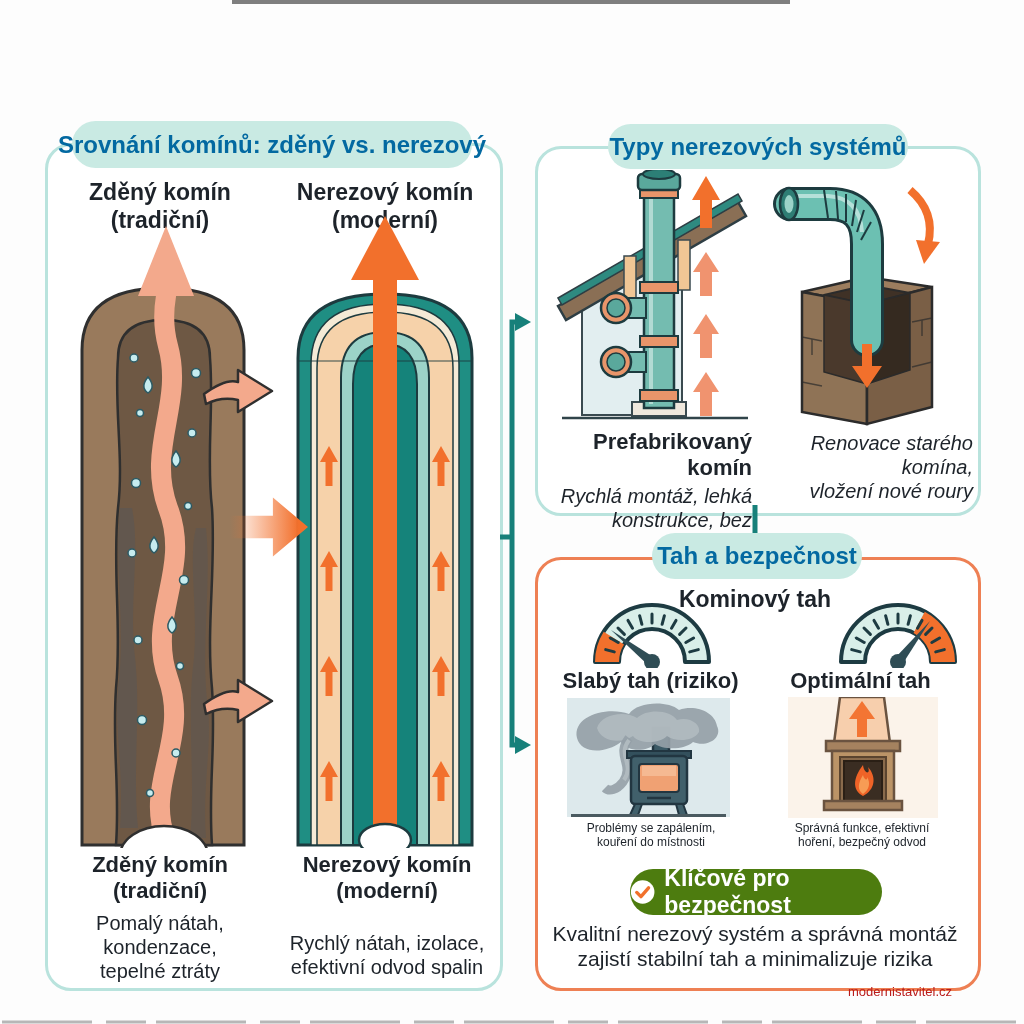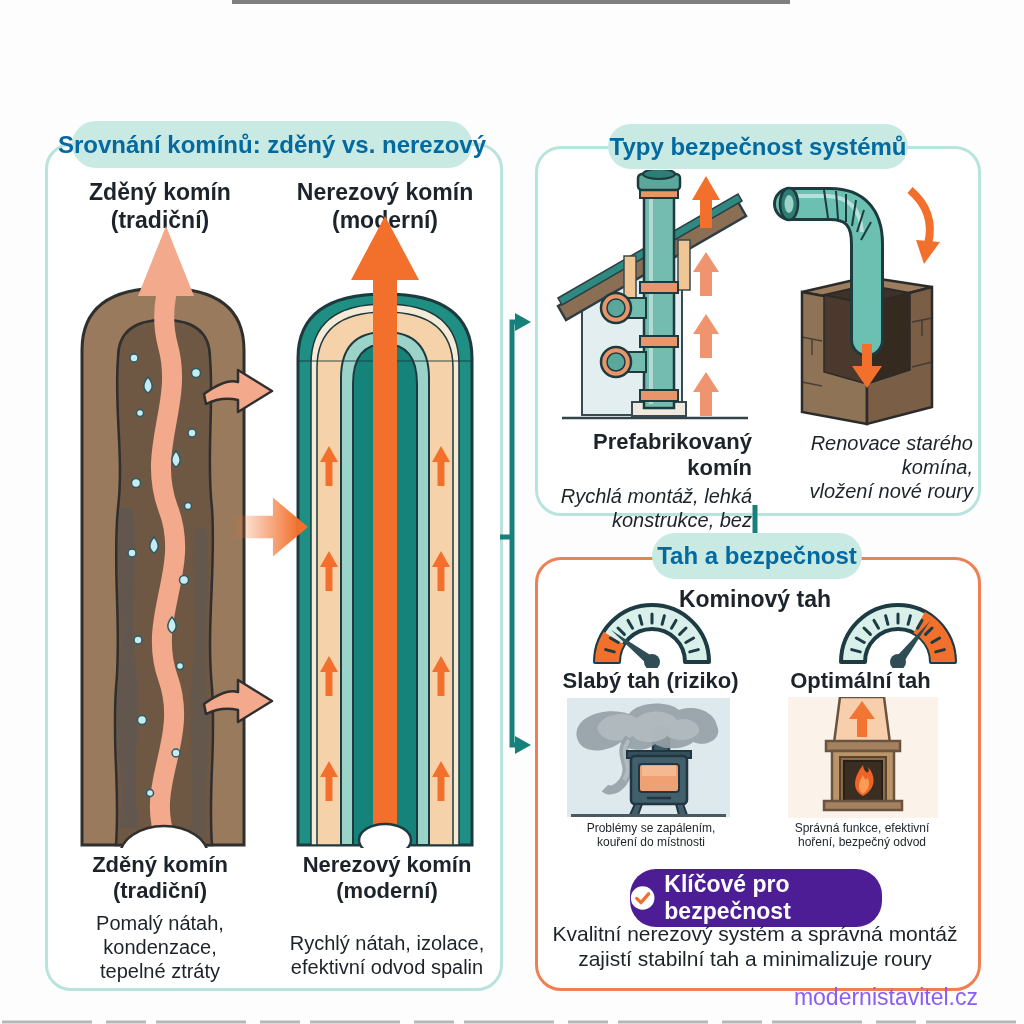--- a/index.html
+++ b/index.html
@@ -24,42 +24,42 @@
   .col-foot .d{font-size:20px;margin-top:6px;}
   .type-label{position:absolute;text-align:right;line-height:1.2;}
   .type-label .b{font-weight:bold;font-size:22px;}
   .type-label .d{font-size:20px;margin-top:2px;font-style:italic;}
   #gauge-title{left:625px;top:586px;width:260px;text-align:center;font-weight:bold;font-size:23px;}
   .gauge-label{position:absolute;text-align:center;font-weight:bold;font-size:22px;}
   .tile{position:absolute;}
   #tile-stove{left:567px;top:698px;width:163px;height:119px;background:#dde9ec;}
   #tile-fire{left:788px;top:697px;width:150px;height:121px;background:#fbf3ea;}
   .tile-desc{position:absolute;text-align:center;font-size:12px;line-height:1.2;}
-  #badge{left:630px;top:869px;width:252px;height:58px;background:#4c1d95;border-radius:26px;
+  #badge{left:630px;top:869px;width:252px;height:46px;background:#4d7c0f;border-radius:26px;
          display:flex;align-items:center;justify-content:center;gap:9px;color:#fff;
          font-weight:bold;font-size:23px;}
   #note{left:545px;top:921px;width:420px;text-align:center;font-size:21px;line-height:1.2;}
-  #watermark{right:46px;top:984px;font-size:23px;color:#8b5cf6;}
+  #watermark{right:72px;top:984px;font-size:13px;color:#b91c1c;}
   #grad-arrow{left:230px;top:492px;width:78px;height:70px;
       background:linear-gradient(90deg, rgba(242,112,44,0) 0%, #f2702c 88%);
       clip-path:polygon(0 34%,55% 34%,55% 8%,100% 50%,55% 92%,55% 66%,0 66%);z-index:4;}
   svg{display:block;}
 </style>
 </head>
 <body>
 
 <div id="page">
 
 
   <div id="panel-compare" class="panel"></div>
   <div id="panel-types" class="panel"></div>
   <div id="panel-safety" class="panel"></div>
 
   <div id="pill-compare" class="pill">Srovnání komínů: zděný vs. nerezový</div>
-  <div id="pill-types" class="pill">Typy bezpečnost systémů</div>
+  <div id="pill-types" class="pill">Typy nerezových systémů</div>
   <div id="pill-safety" class="pill">Tah a bezpečnost</div>
 
   <div class="col-head" style="left:55px;top:179px;width:210px;">
     <div>Zděný komín</div>
     <div>(tradiční)</div>
   </div>
   <div class="col-head" style="left:280px;top:179px;width:210px;">
     <div>Nerezový komín</div>
     <div>(moderní)</div>
   </div>
@@ -303,21 +303,21 @@
 
   <div id="badge" class="abs">
     <svg width="30" height="30" viewBox="0 0 30 30">
       <circle cx="15" cy="15" r="14" fill="#ffffff"></circle>
       <path d="M8,15.5 L13,20.5 L22,10" stroke="#f1712c" stroke-width="4" fill="none" stroke-linecap="round" stroke-linejoin="round"></path>
     </svg>
     <span>Klíčové pro bezpečnost</span>
   </div>
 
   <div id="note" class="abs pre">Kvalitní nerezový systém a správná montáž
-zajistí stabilní tah a minimalizuje roury</div>
+zajistí stabilní tah a minimalizuje rizika</div>
 
   <svg class="abs" style="left:0;top:0;pointer-events:none;" width="1024" height="1024" viewBox="0 0 1024 1024">
     <line x1="232" y1="2" x2="790" y2="2" stroke="#1a1a1a" stroke-width="4" opacity="0.55"></line>
     <line x1="2" y1="1022" x2="1022" y2="1022" stroke="#1a1a1a" stroke-width="3" opacity="0.3" stroke-dasharray="90 14 40 10"></line>
     <path d="M500,537 L512,537 L512,322 L516,322 M512,537 L512,745 L516,745" fill="none" stroke="#17807a" stroke-width="5"></path>
     <polygon points="515,313 531,322 515,331" fill="#17807a"></polygon>
     <polygon points="515,736 531,745 515,754" fill="#17807a"></polygon>
     <line x1="755" y1="505" x2="755" y2="538" stroke="#17807a" stroke-width="5"></line>
     <polygon points="746,537 764,537 755,552" fill="#17807a"></polygon>
   </svg>

